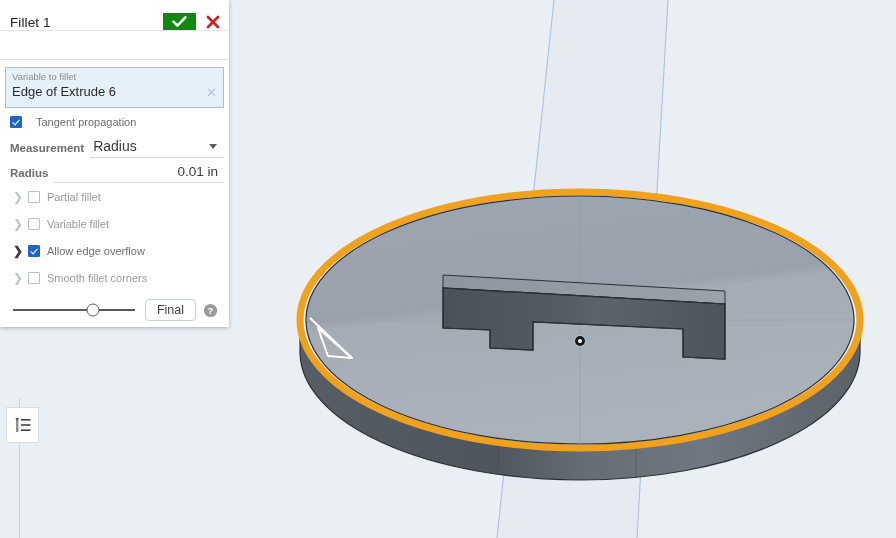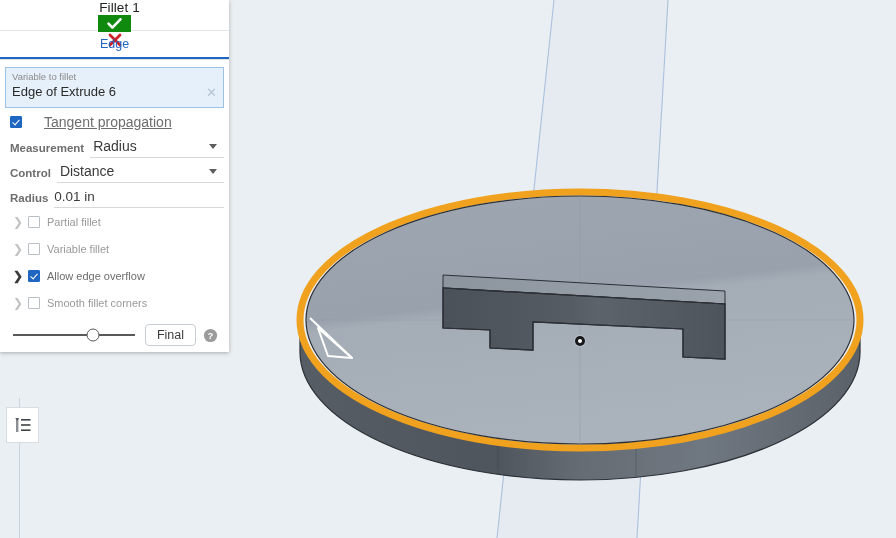--- a/index.html
+++ b/index.html
@@ -25,22 +25,22 @@
 
   
   #panel{
     position:absolute;left:0;top:0;width:229px;
     background:#ffffff;
     box-shadow:0 1px 4px rgba(0,0,0,.28);
     box-sizing:border-box;
     font-size:12px;color:#3c3c3c;
   }
   #panel-header{
-    height:30px;display:flex;align-items:center;
-    border-bottom:1px solid #e3e6e8;background:#fff;flex-direction:column;
+    height:30px;display:flex;align-items:flex-end;
+    border-bottom:1px solid #e3e6e8;background:#fff;
   }
   #panel-title{
     flex:1;display:flex;align-items:center;padding-left:10px;
     font-size:13.5px;color:#222;letter-spacing:.1px;
   }
   .hdr-btn{width:33px;display:flex;align-items:center;justify-content:center;cursor:pointer;}
   #accept-btn{background:#10890f;}
   #cancel-btn{background:#fff;}
 
   
@@ -59,21 +59,21 @@
     border:1px solid #9ec2e6;background:#e6f0fa;
     padding:3px 6px 5px 6px;box-sizing:border-box;position:relative;height:41px;
   }
   #entities-label{font-size:9.5px;color:#8b8b8b;line-height:12px;}
   #entities-value{font-size:13px;color:#2b2b2b;line-height:18px;}
   #entities-clear{
     position:absolute;right:6px;top:19px;color:#b5c3cf;font-size:13px;cursor:pointer;line-height:12px;
   }
   .lbl{color:#6d6d6d;font-size:11.5px;font-weight:bold;}
   .chkrow{display:flex;align-items:center;height:23px;padding-left:5px;margin-top:2px;}
-  .chkrow .txt{margin-left:22px;color:#6d6d6d;font-size:14px;text-decoration:underline;}
+  .chkrow .txt{margin-left:14px;color:#6d6d6d;font-size:11px;}
   .chkrow .txt.dim{color:#9a9a9a;}
 
   .cb{
     width:12px;height:12px;box-sizing:border-box;border:1px solid #b9bfc4;background:#fff;
     border-radius:1px;display:inline-block;position:relative;flex:0 0 auto;cursor:pointer;
   }
   .cb.checked{background:#1f65c2;border-color:#1f65c2;}
   .cb.checked:after{
     content:"";position:absolute;left:3px;top:1px;width:3px;height:6px;
     border:solid #fff;border-width:0 1.6px 1.6px 0;transform:rotate(42deg);
@@ -86,21 +86,21 @@
     flex:1;margin-left:6px;border-bottom:1px solid #d6d9db;height:22px;
     display:flex;align-items:center;justify-content:space-between;cursor:pointer;
   }
   .sel .val{font-size:14px;color:#3a3a3a;padding-left:3px;}
   .caret{width:0;height:0;border-left:4.5px solid transparent;border-right:4.5px solid transparent;
          border-top:5px solid #5d5d5d;margin-right:7px;}
   .fieldrow{display:flex;align-items:flex-end;height:25px;padding-left:5px;}
   .fieldrow .lbl{padding-bottom:4px;}
   .field{
     flex:1;margin-left:6px;border-bottom:1px solid #d6d9db;height:22px;
-    display:flex;align-items:center;cursor:text;
+    display:flex;align-items:center;justify-content:flex-end;cursor:text;
   }
   .field .val{font-size:13.5px;color:#3a3a3a;padding-right:6px;}
 
   
   .exprow{display:flex;align-items:center;height:27px;padding-left:5px;}
   .chev{width:16px;text-align:center;font-size:12px;color:#c2c2c2;cursor:pointer;flex:0 0 auto;user-select:none;}
   .chev.on{color:#3c3c3c;font-weight:bold;}
   .exprow .cb{margin-left:2px;}
   .exprow .txt{margin-left:7px;font-size:11px;color:#6d6d6d;}
   .exprow .txt.dim{color:#9a9a9a;}
@@ -226,21 +226,20 @@
         </svg>
       </div>
       <div id="cancel-btn" class="hdr-btn">
         <svg width="16" height="16" viewBox="0 0 16 16">
           <path d="M3 3 L13 13 M13 3 L3 13" stroke="#cc2127" stroke-width="2.8" stroke-linecap="round"></path>
         </svg>
       </div>
     </div>
 
     <div id="tabs">
-      <div class="tab active">Edge</div>
     </div>
 
     <div id="panel-body">
 
       <div id="entities-box">
         <div id="entities-label">Variable to fillet</div>
         <div id="entities-value">Edge of Extrude 6</div>
         <div id="entities-clear">✕</div>
       </div>
 
@@ -250,27 +249,20 @@
       </div>
 
       <div class="selrow">
         <span class="lbl">Measurement</span>
         <span class="sel">
           <span class="val">Radius</span>
           <span class="caret"></span>
         </span>
       </div>
 
-      <div class="selrow">
-        <span class="lbl">Control</span>
-        <span class="sel">
-          <span class="val">Distance</span>
-          <span class="caret"></span>
-        </span>
-      </div>
 
       <div class="fieldrow">
         <span class="lbl">Radius</span>
         <span class="field">
           <span class="val">0.01 in</span>
         </span>
       </div>
 
 
       <div class="exprow">

